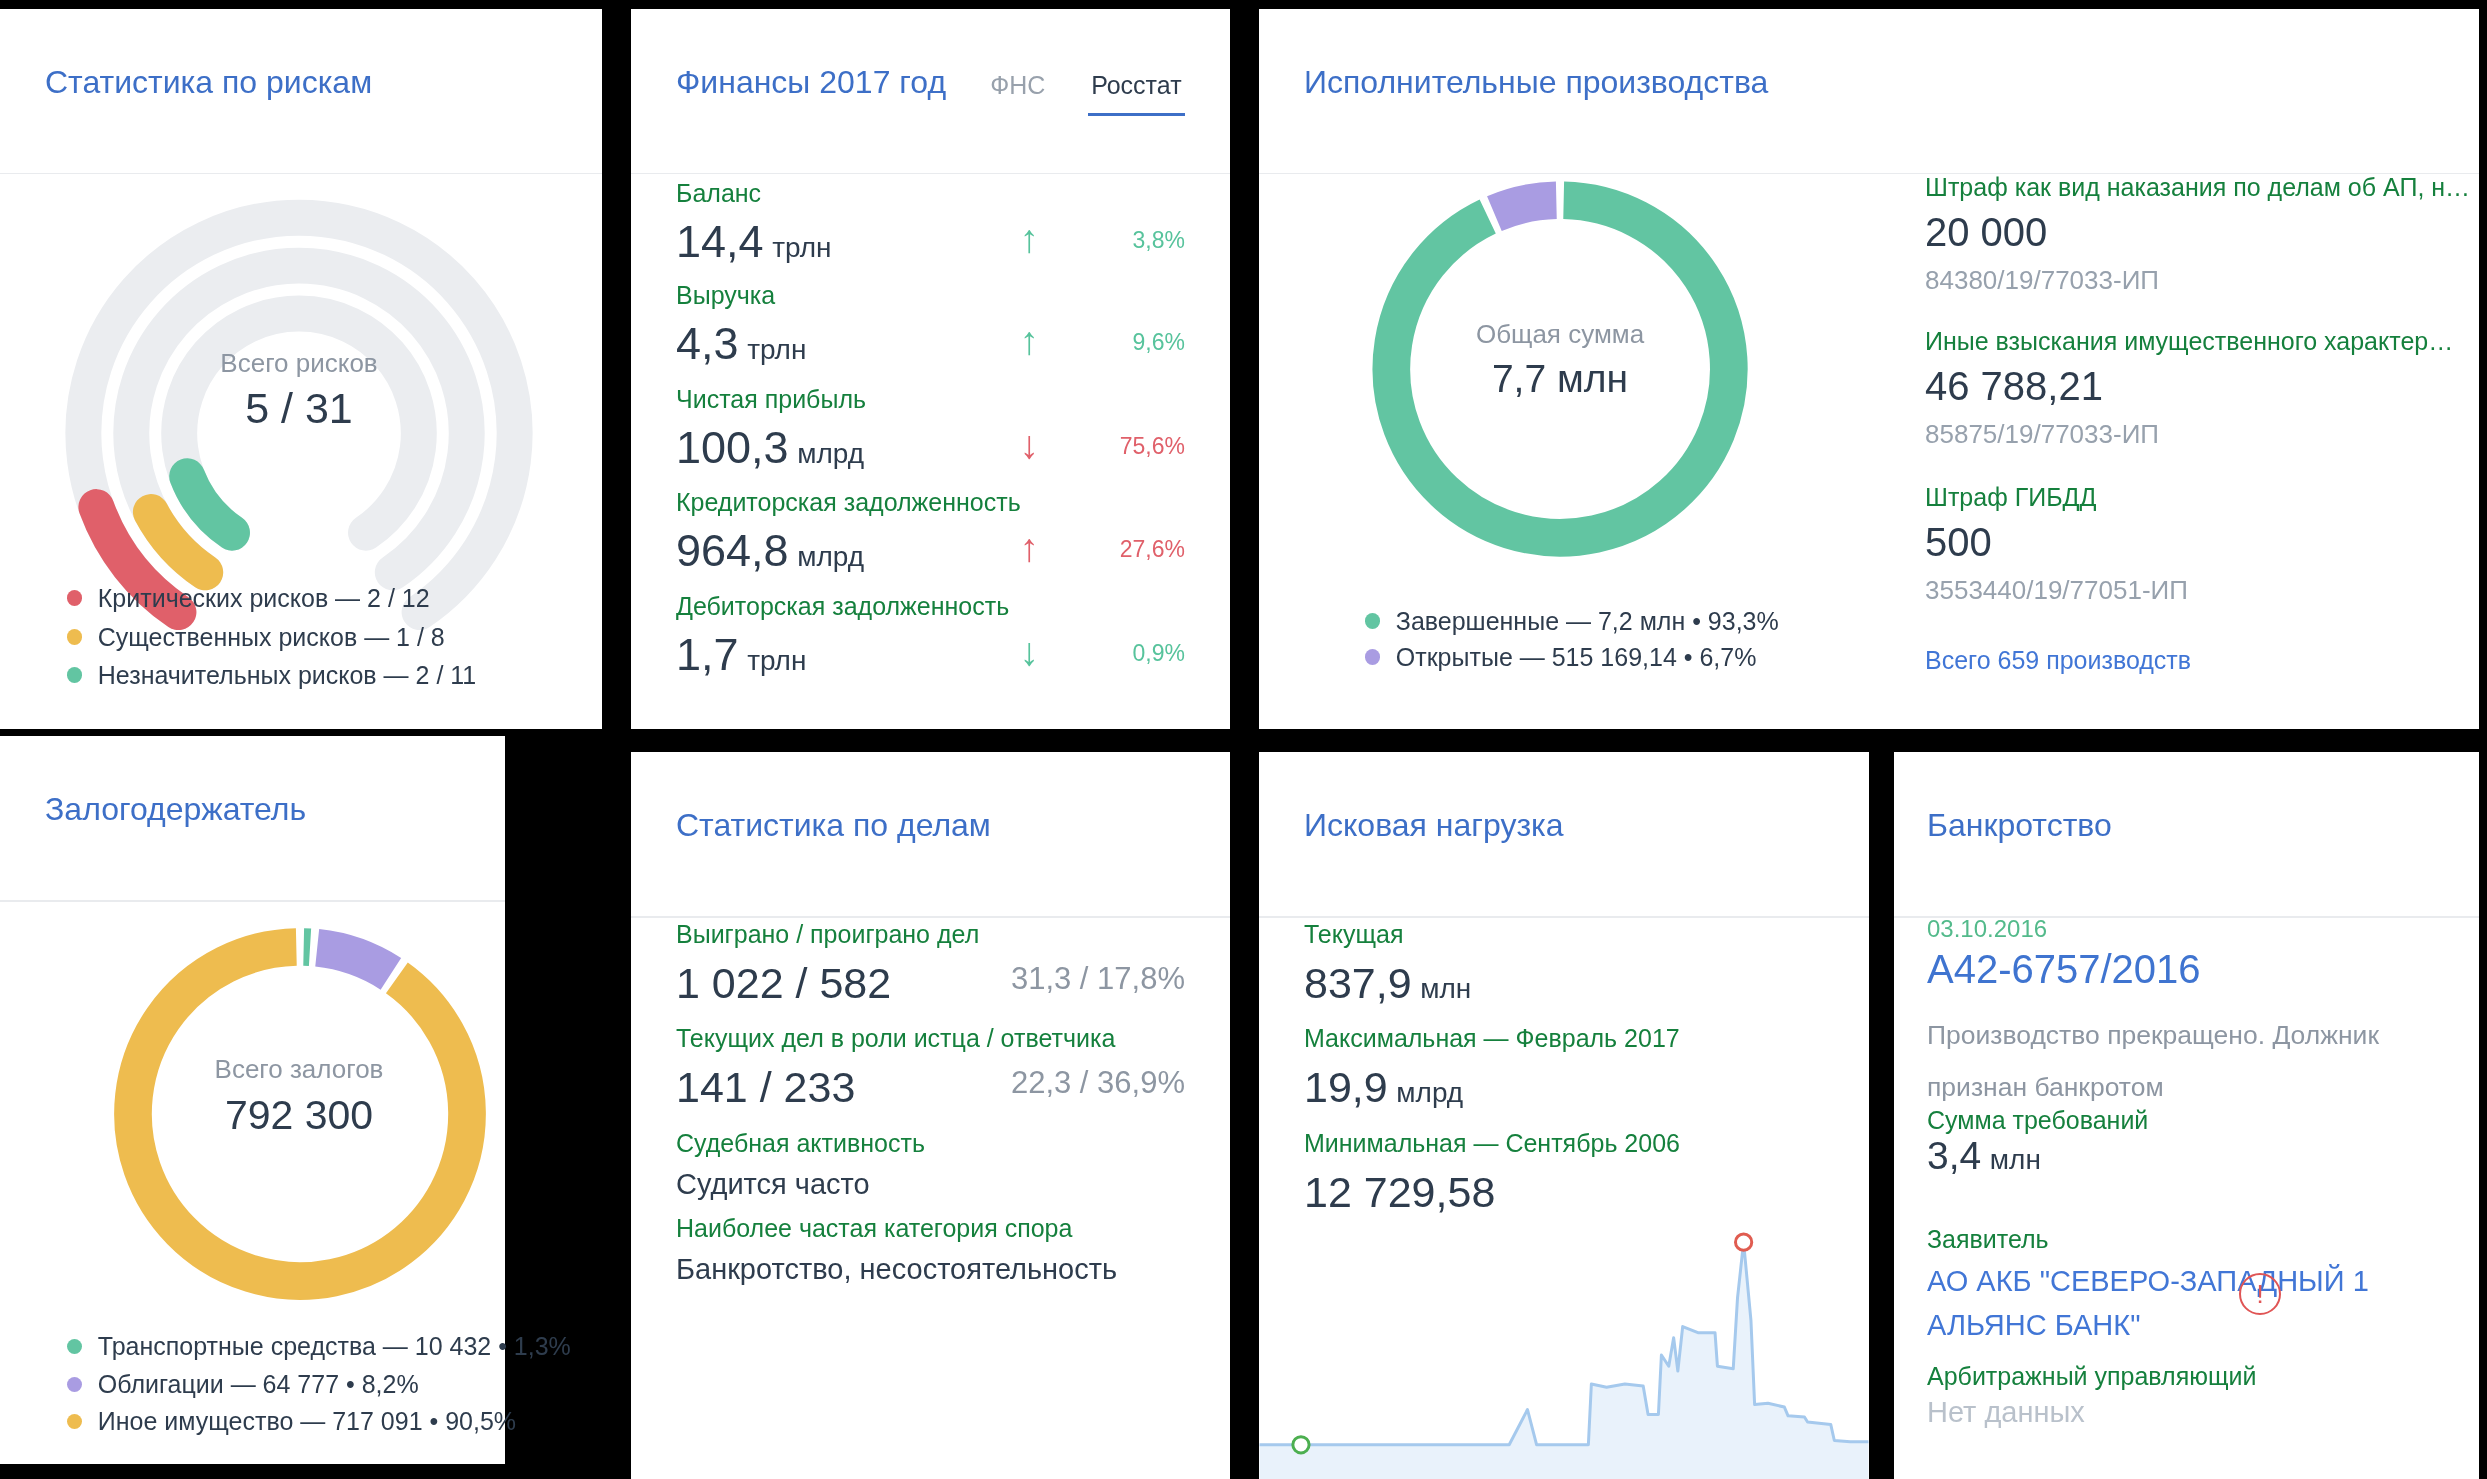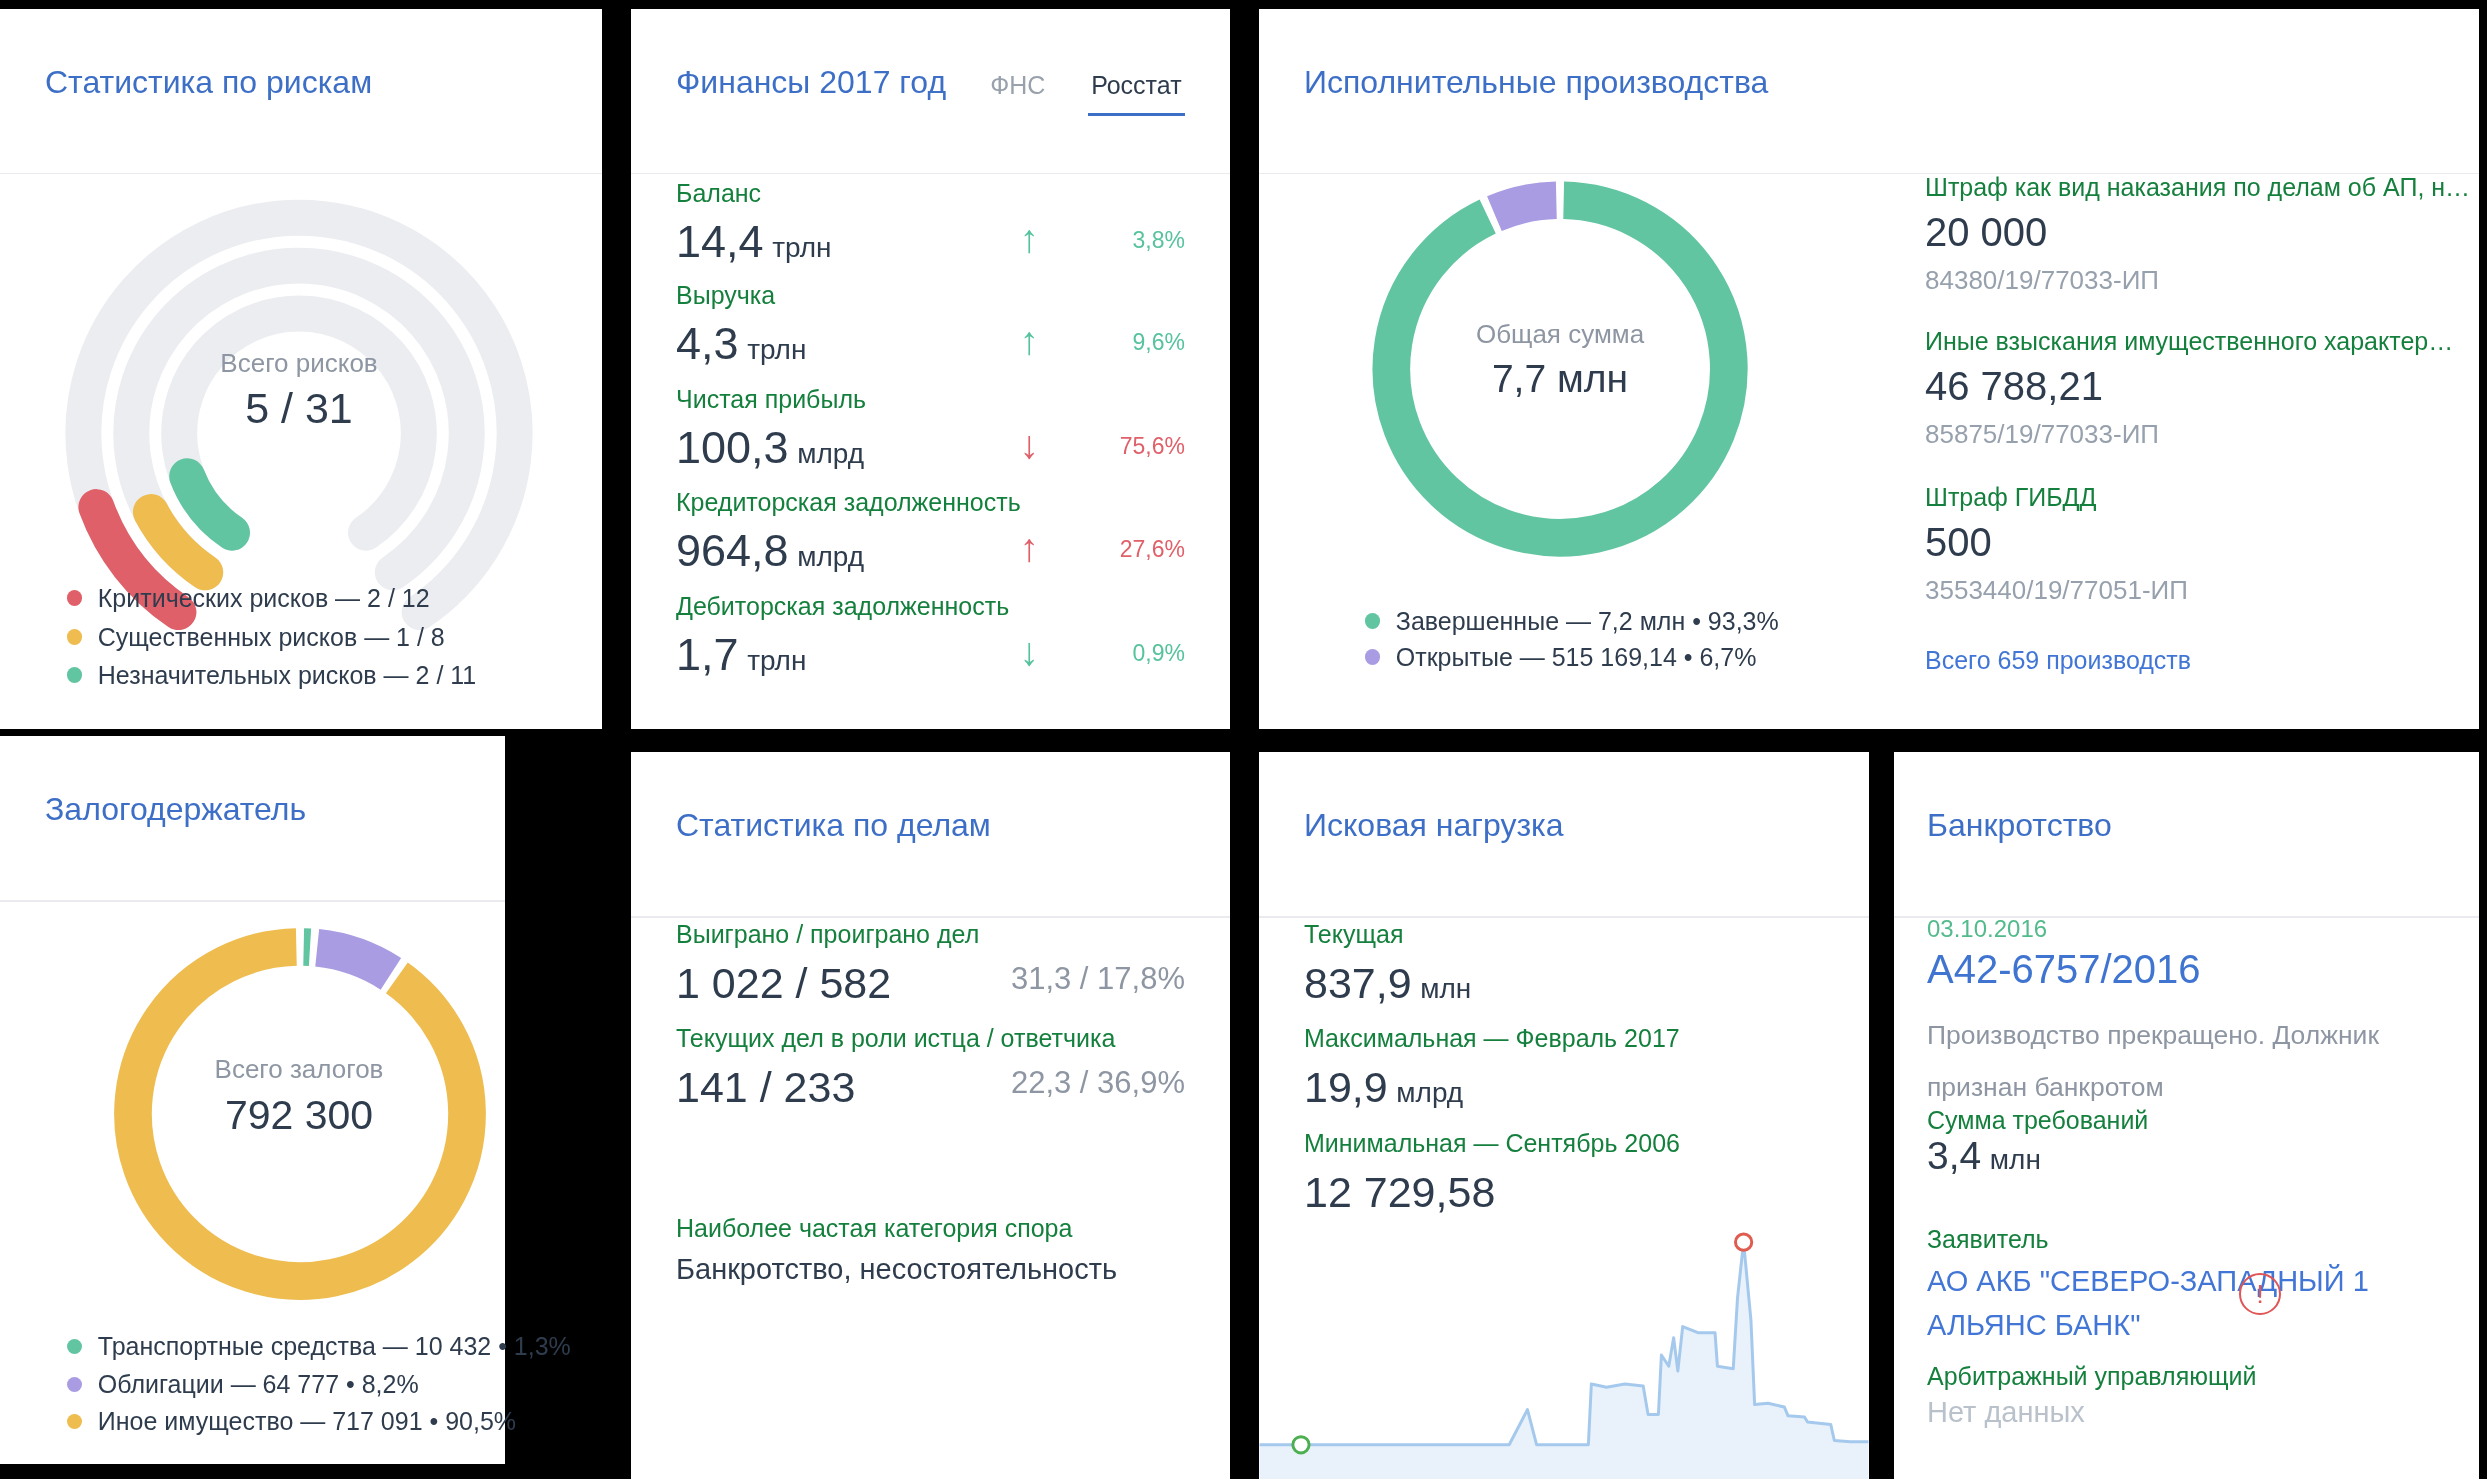--- a/index.html
+++ b/index.html
@@ -180,20 +180,24 @@
     <div class="srow" style="top:168px">
       <div class="lbl">Выиграно / проиграно дел</div>
       <div class="bigval">1 022 / 582</div>
       <div class="aside">31,3 / 17,8%</div>
     </div>
     <div class="srow" style="top:272px">
       <div class="lbl">Текущих дел в роли истца / ответчика</div>
       <div class="bigval">141 / 233</div>
       <div class="aside">22,3 / 36,9%</div>
     </div>
+    <div class="srow" style="top:377px">
+      <div class="lbl">Судебная активность</div>
+      <div class="smallval">Судится часто</div>
+    </div>
     <div class="srow" style="top:462px">
       <div class="lbl">Наиболее частая категория спора</div>
       <div class="smallval">Банкротство, несостоятельность</div>
     </div>
   </section>
 
   <section class="card" style="left:1259px;top:752px;width:610px;height:728px">
     <div class="title">Исковая нагрузка</div>
     <div class="sep"></div>
     <div class="srow" style="top:168px">

